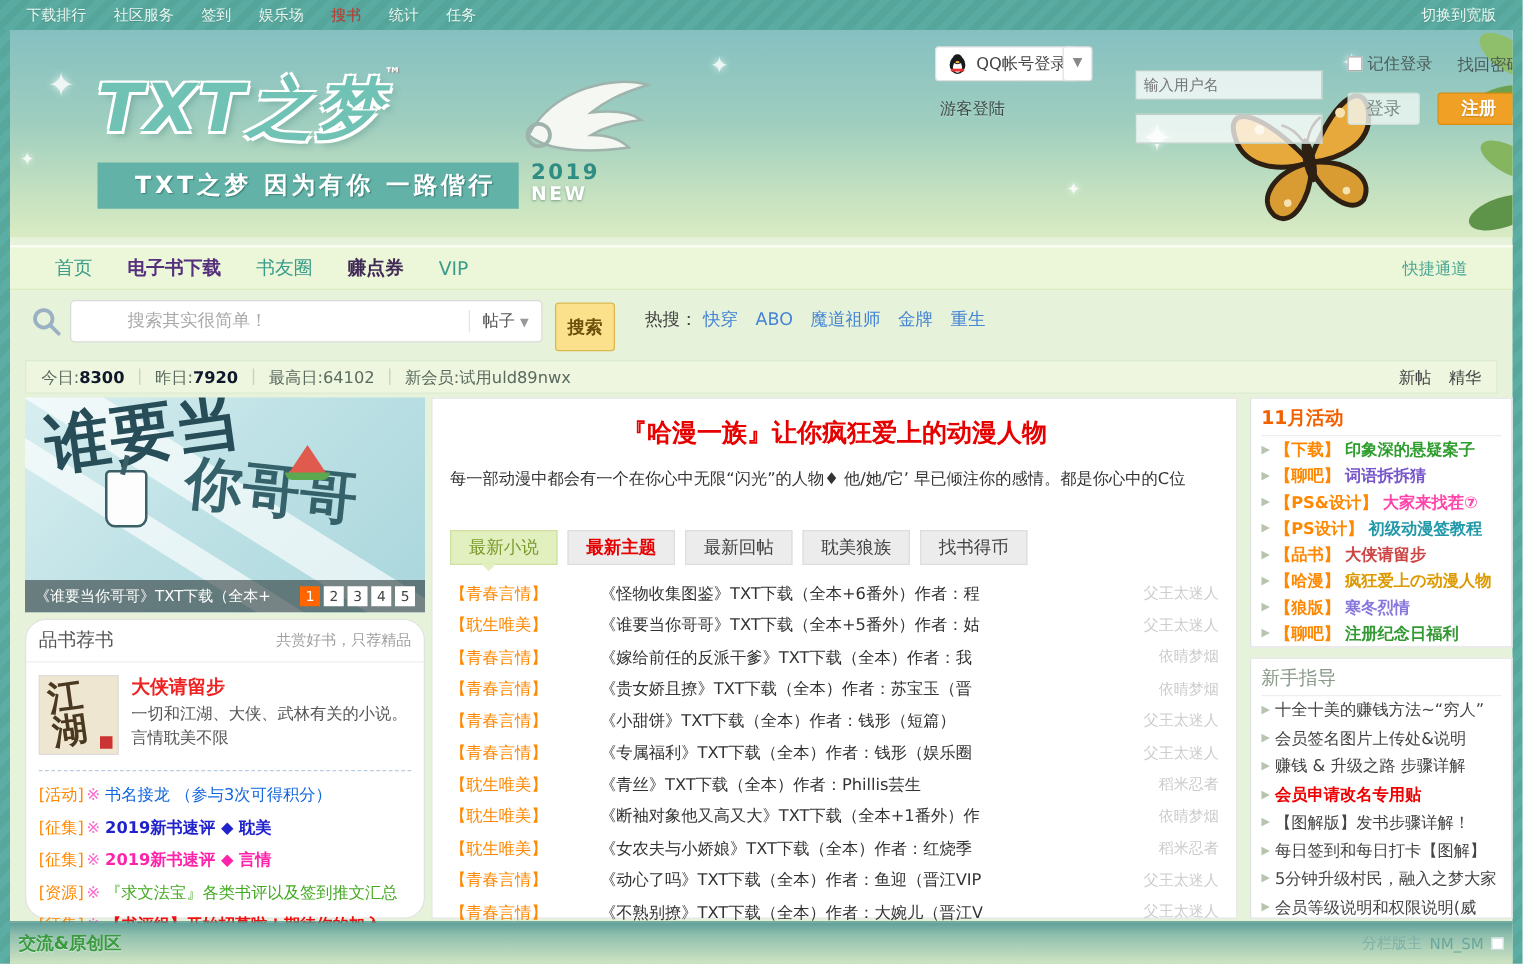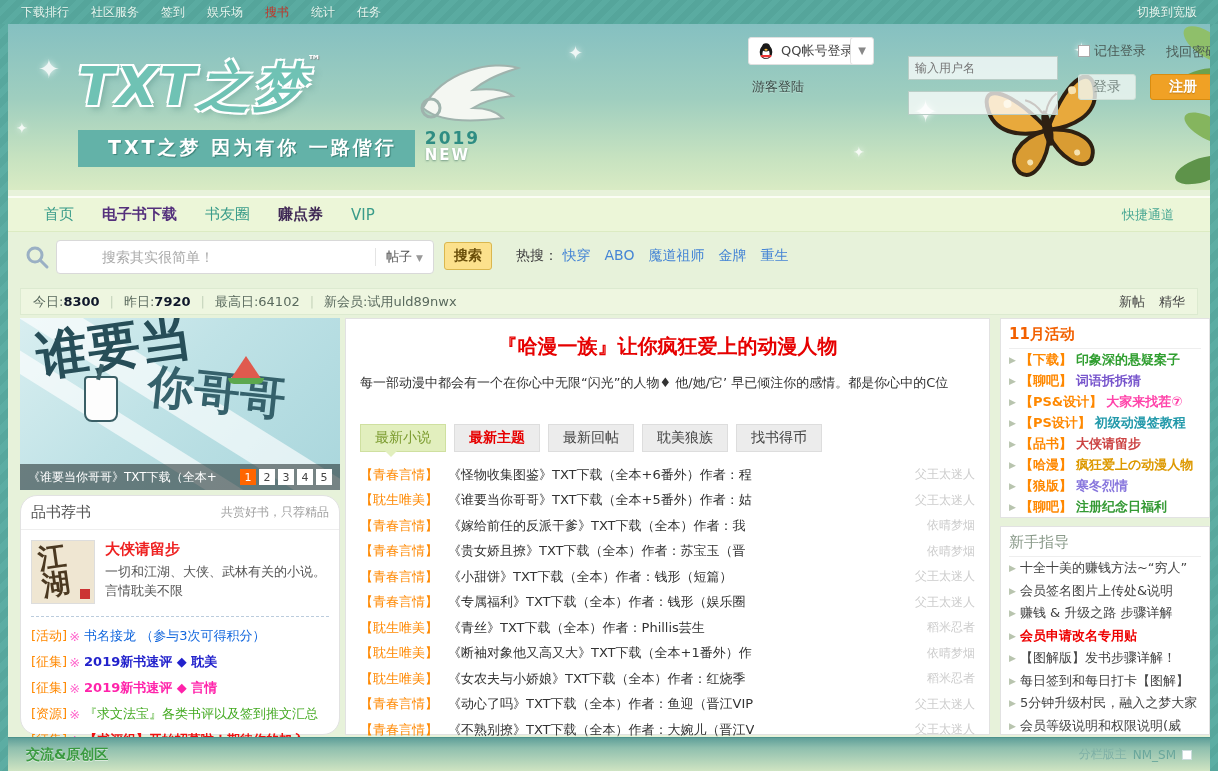--- a/index.html
+++ b/index.html
@@ -67,21 +67,21 @@
   
   .search-row { left:8px; top:238px; width:1202px; height:44px; }
   .mag { position:absolute; left:16px; top:6px; }
   .search-box { position:absolute; left:48px; top:2px; width:378px; height:34px; background:#fff;
     border:1px solid #d9d9d9; border-radius:4px; display:flex; align-items:center; }
   .search-box input { border:none; outline:none; flex:1; padding:0 10px; font-size:14px; color:#4c1d95; background:transparent;
     font-family:"DejaVu Sans","Liberation Sans",sans-serif;margin-left:35px;}
   .search-box input::placeholder { color:#aaa; }
   .search-type { border-left:1px solid #e4e4e4; padding:0 10px; color:#555; font-size:13px; cursor:pointer; white-space:nowrap;}
   .search-type .caret { font-size:9px; color:#999; }
-  .btn-search { position:absolute; left:436px; top:4px; height:28px; width:48px; background:#fce18c;
+  .btn-search { position:absolute; left:436px; top:4px; height:39px; width:48px; background:#fce18c;
     border:1px solid #dab74e; border-radius:3px; color:#6b4f0a; font-size:14px; font-weight:bold; cursor:pointer;}
   .hot { position:absolute; left:508px; top:9px; font-size:14px; color:#444; }
   .hot a { color:#4585d5; text-decoration:none; margin-right:14px; cursor:pointer;}
 
   
   .stats { left:20px; top:288px; width:1178px; height:27px; background:#eef6e0; border:1px solid #dcead0;
     display:flex; align-items:center; padding:0 12px; color:#5a6a5e; font-size:13px; }
   .stats b { color:#0f172a; }
   .stats .sep { color:#c6d4bc; margin:0 10px; }
   .stats .spacer { flex:1; }
@@ -125,41 +125,41 @@
 
   
   .center { left:345px; top:318px; width:645px; height:417px; padding:0 14px; }
   .headline { text-align:center; color:#e60000; font-size:20px; font-weight:bold; padding-top:14px; cursor:pointer;}
   .subtext { font-size:13px; color:#333; margin-top:14px; }
   .tabs { display:flex; gap:8px; margin-top:32px; }
   .tab { background:#ececec; border:1px solid #ddd; padding:4px 14px; font-size:14px; color:#444; cursor:pointer; position:relative;}
   .tab.active { background:#e2efbe; border-color:#cfe0a0; color:#7a9a2d; }
   .tab.active:after { content:""; position:absolute; left:24px; bottom:-6px; border-left:6px solid transparent; border-right:6px solid transparent; border-top:6px solid #e2efbe; }
   .thread-list { margin-top:10px; }
-  .thread { display:flex; align-items:center; height:25.5px; font-size:13px; white-space:nowrap; overflow:hidden; cursor:pointer;}
+  .thread { display:flex; align-items:center; height:25.5px; font-size:13px; white-space:nowrap; overflow:hidden; cursor:pointer;gap:32px;}
   .t-cat { color:#f80; margin-right:10px; flex:none;}
   .t-title { color:#333; overflow:hidden; text-overflow:ellipsis; }
   .t-author { margin-left:auto; color:#ccc; font-size:12px; flex:none; padding-left:10px;}
 
   
   .activities { left:1000px; top:318px; width:210px; height:200px; padding:0 8px; }
   .side-head { height:30px; line-height:30px; border-bottom:1px solid #eee; font-size:15px; }
   .act-head { color:#f26000; font-weight:bold; }
   .side-item { display:flex; align-items:center; height:21px; font-size:13px; white-space:nowrap; overflow:hidden; cursor:pointer;}
   .arrow { color:#b8c4ae; font-size:9px; margin-right:4px; flex:none;}
   .act-tag { color:#f80; font-weight:bold; margin-right:4px; }
   .act-text { font-weight:bold; }
   .newbie { left:1000px; top:526px; width:210px; height:209px; padding:0 8px; }
   .nb-head { color:#8a9a8a; }
   .newbie .side-item { height:22.5px; color:#444; }
 
   
   .footer { left:8px; top:737px; width:1202px; height:34px;
     background:linear-gradient(180deg,#5f9f99 0%,#8fbfae 30%,#cfe4c2 100%);
-    border-top:1px solid #4e938c; display:flex; align-items:center; padding:0 18px; }
+    border-top:1px solid #4e938c; display:flex; align-items:center; padding:0 7px; }
   .f-section { color:#3a9a40; font-weight:bold; font-size:14px; text-shadow:0 1px 0 rgba(255,255,255,.5); cursor:pointer;}
   .f-right { margin-left:auto; color:#7fb0a6; font-size:12px; display:flex; align-items:center; gap:6px;}
   .f-right a { color:#6aa79c; text-decoration:none; cursor:pointer;}
   .f-ico { width:10px; height:10px; background:#fff; border:1px solid #cdd; }
 </style>
 </head>
 <body>
 
 <div class="abs topbar">
   <span><a>下载排行</a><a>社区服务</a><a>签到</a><a>娱乐场</a><a style="color: rgb(192, 58, 46);">搜书</a><a>统计</a><a>任务</a></span>

